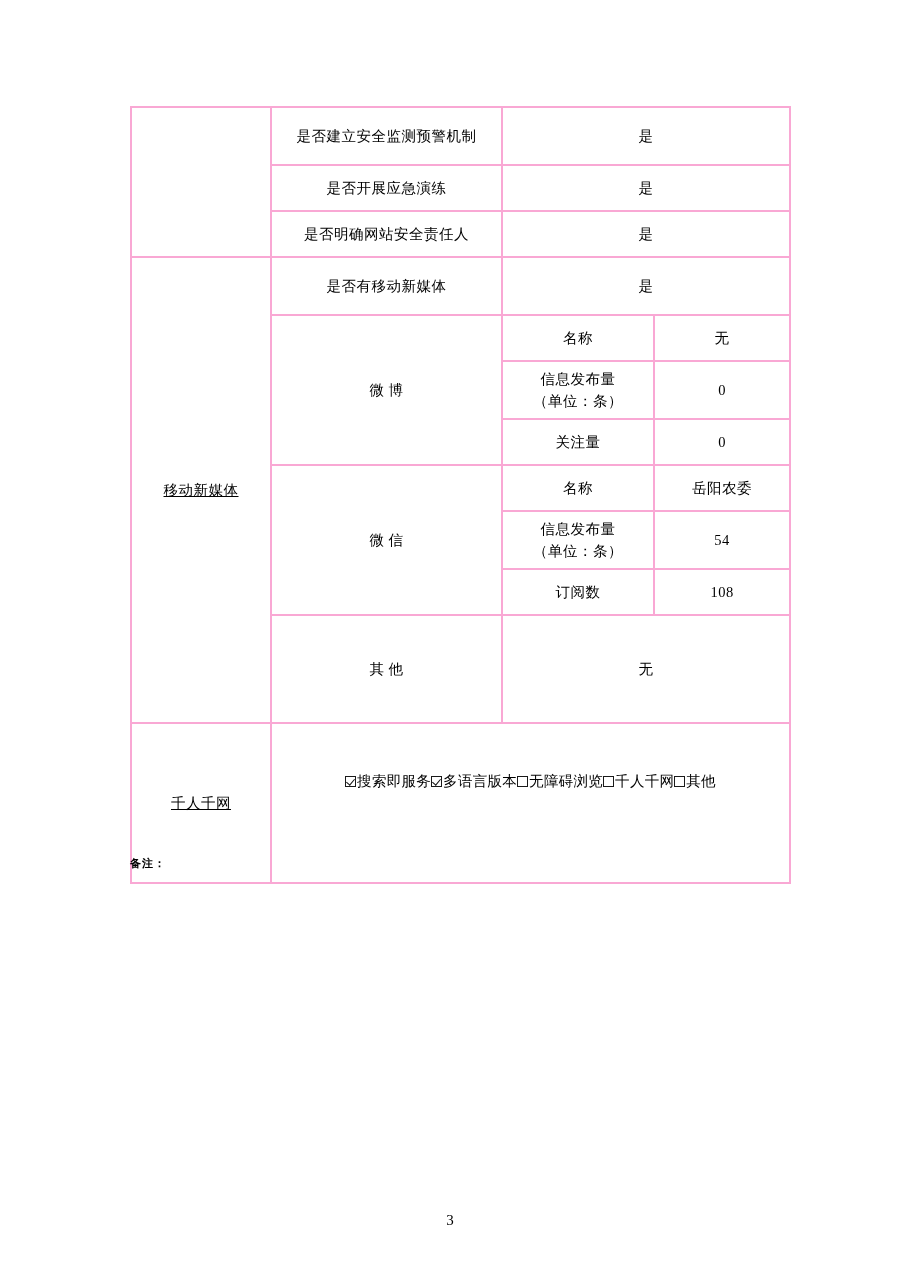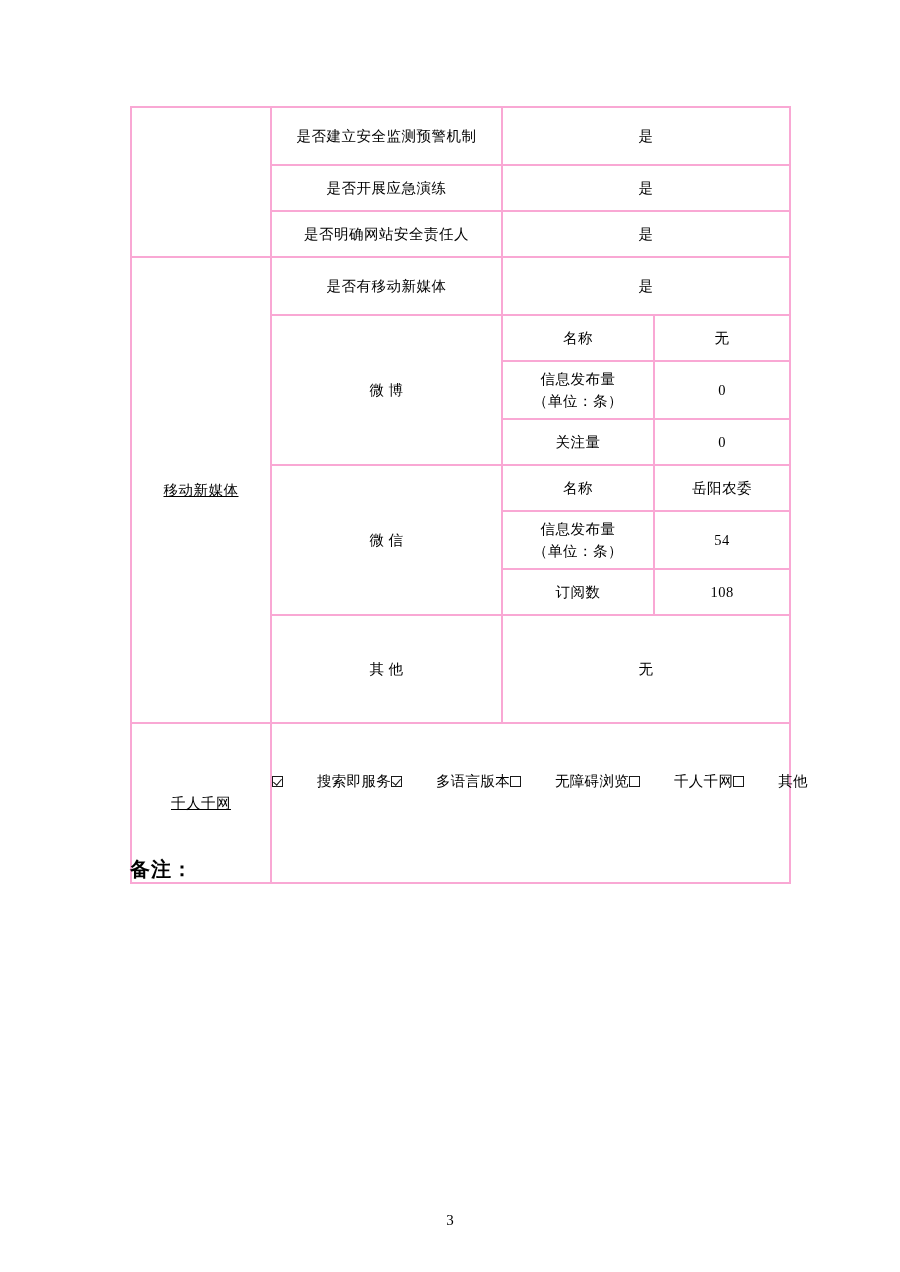--- a/index.html
+++ b/index.html
@@ -84,29 +84,28 @@
     left: 1.5px;
     top: 0px;
     width: 4px;
     height: 7px;
     border-right: 1.6px solid #111;
     border-bottom: 1.6px solid #111;
     transform: rotate(40deg);
   }
   .cb-label {
     letter-spacing: 0.3px;
-    padding-left: 33px;
   }
 
   
   .remark {
     position: absolute;
     left: 130px;
     top: 856px;
-    font-size: 20px;
+    font-size: 11px;
     font-weight: bold;
     letter-spacing: 1px;
     font-family: "Liberation Serif", "DejaVu Serif", serif;
   }
 
   
   .page-number {
     position: absolute;
     left: 0;
     right: 0;

